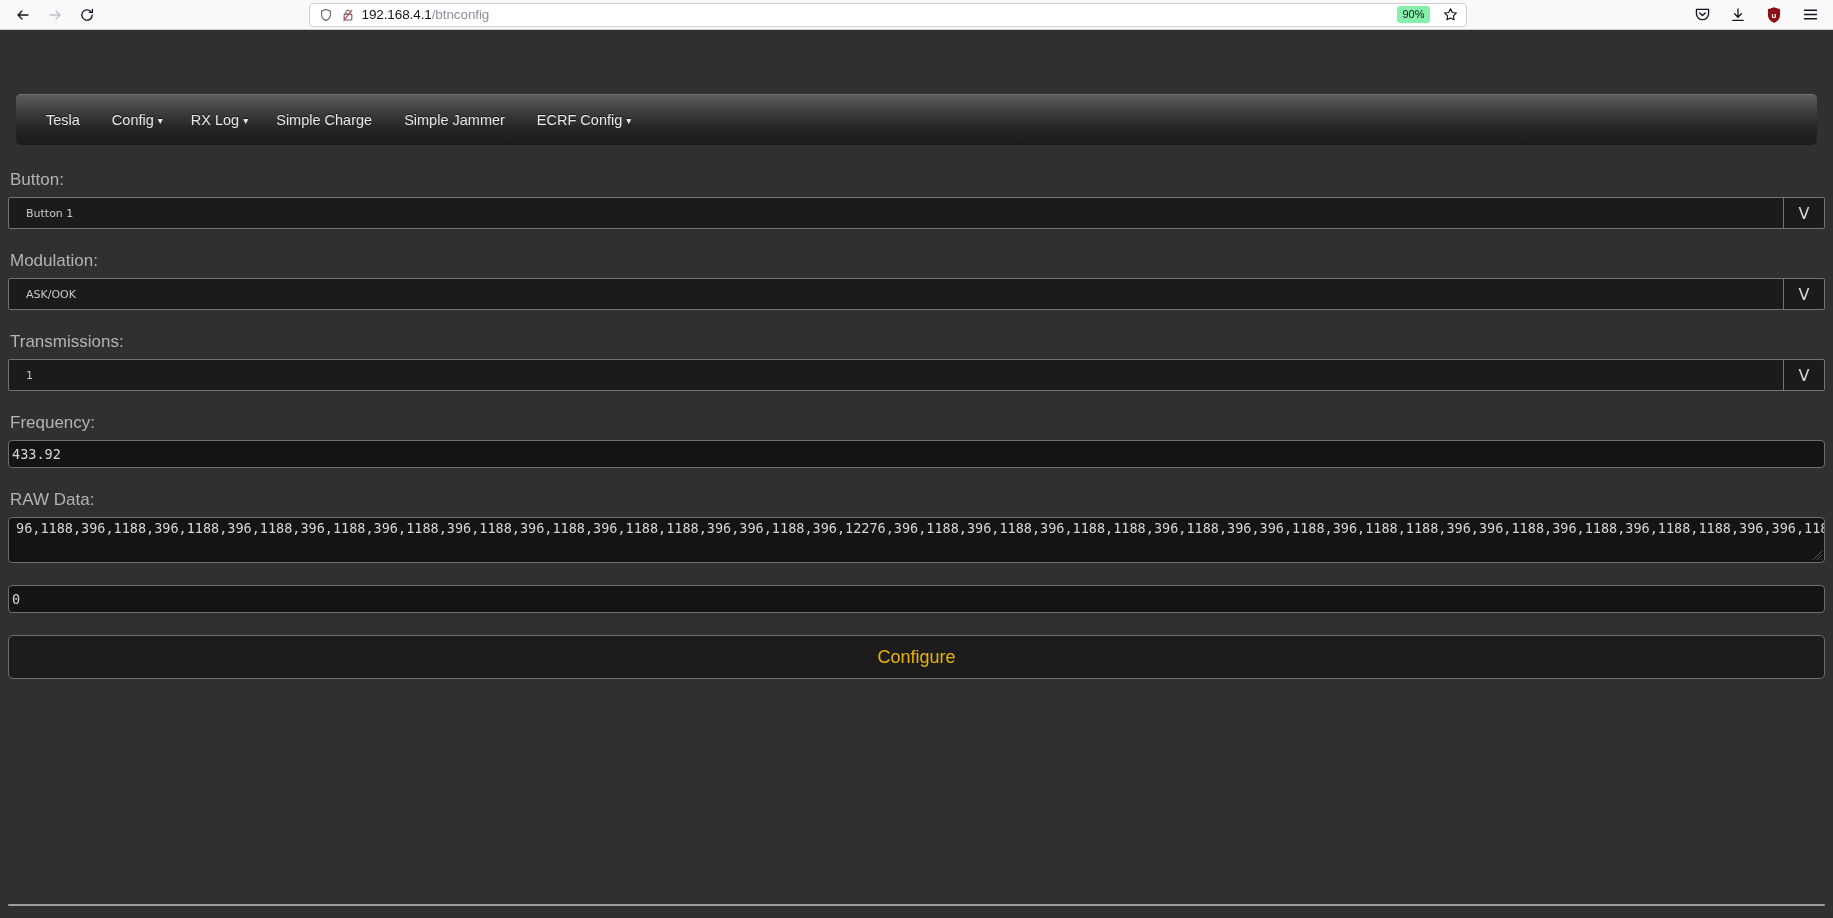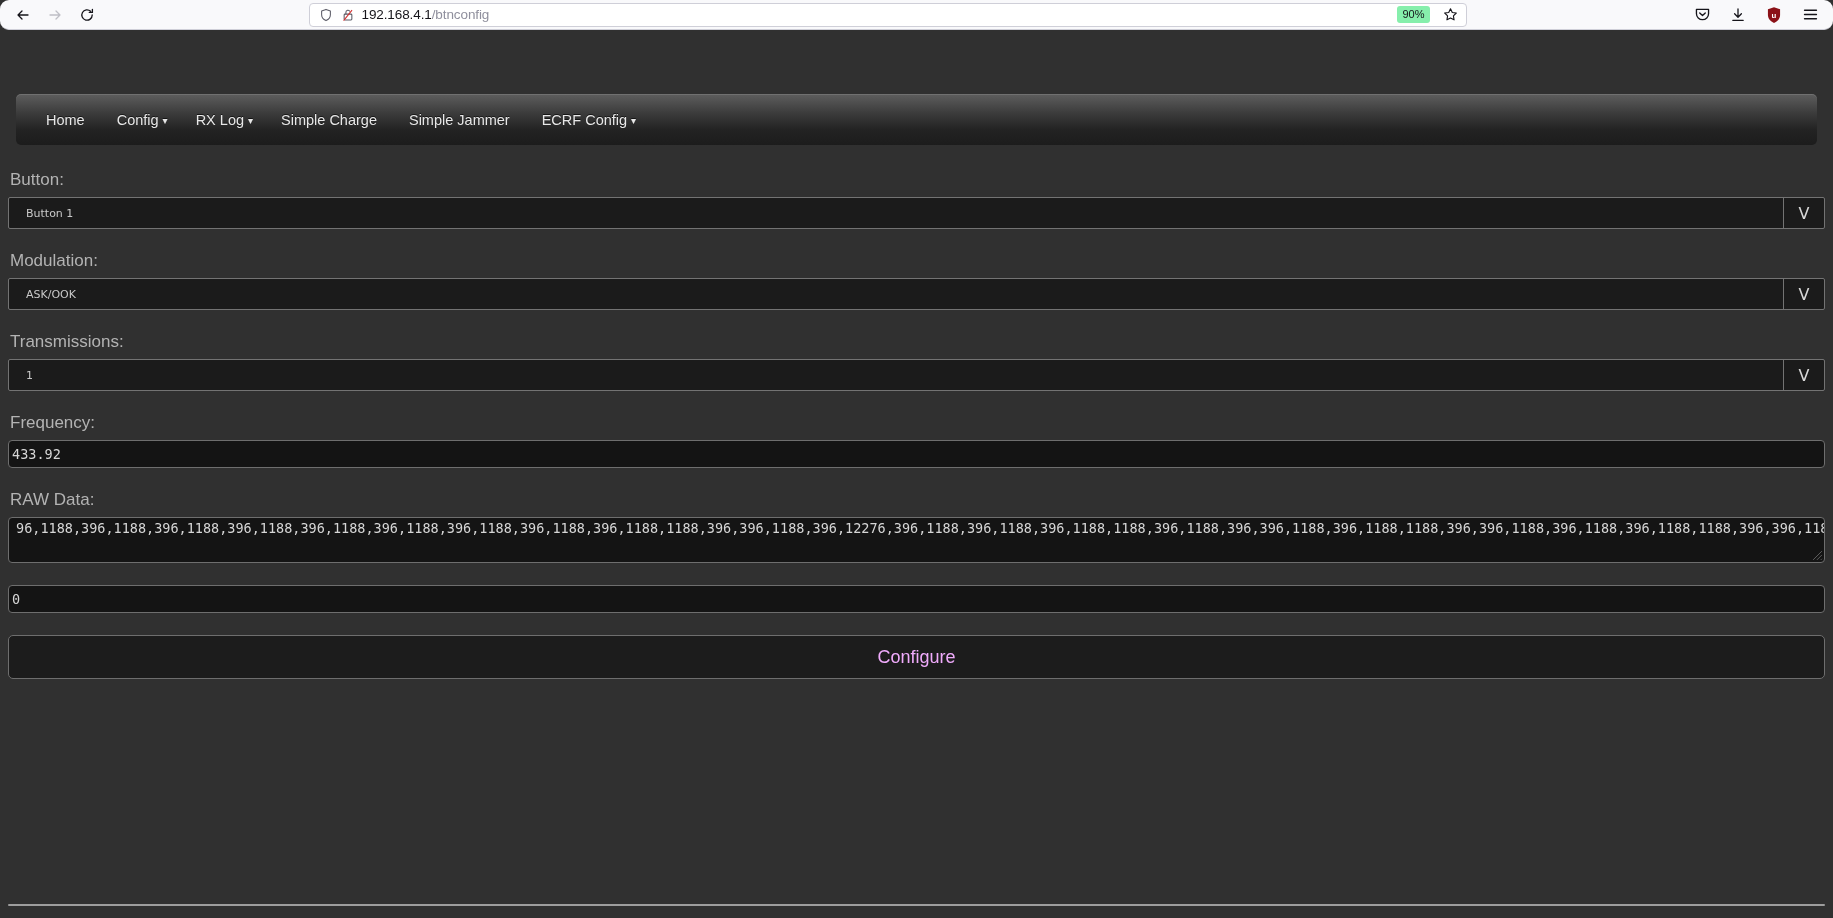--- a/index.html
+++ b/index.html
@@ -14,21 +14,20 @@
 
   
   #browser-chrome {
     height: 30px;
     background: #f9f9fb;
     display: flex;
     align-items: center;
     padding: 0 8px;
     border-bottom: 1px solid #cfcfd8;
     position: relative;
-    border-radius: 9px;
   }
 
   .nav-btns { display: flex; align-items: center; gap: 2px; }
 
   .chrome-btn {
     width: 30px; height: 24px;
     display: flex; align-items: center; justify-content: center;
     border-radius: 4px;
     color: #15141a;
   }
@@ -217,21 +216,21 @@
     pointer-events: none;
     opacity: 0.55;
   }
 
   .configure-btn {
     width: 100%;
     height: 44px;
     background: #1c1c1c;
     border: 1px solid #6e6e6e;
     border-radius: 5px;
-    color: #f0abfc;
+    color: #eab308;
     font-family: "Liberation Sans", sans-serif;
     font-size: 18px;
     margin-top: 3px;
     display: flex;
     align-items: center;
     justify-content: center;
     outline: none;
   }
 
   #bottom-rule {
@@ -318,21 +317,21 @@
         <path d="M2.4 4h11.2M2.4 8h11.2M2.4 12h11.2"></path>
       </svg>
     </div>
   </div>
 </div>
 
 <div id="page">
 
   <div id="navbar">
     <div class="nav-item">
-      <span>Home</span><span class="caret"></span>
+      <span>Tesla</span><span class="caret"></span>
     </div>
     <div class="nav-item">
       <span>Config</span><span class="caret">▾</span>
     </div>
     <div class="nav-item">
       <span>RX Log</span><span class="caret">▾</span>
     </div>
     <div class="nav-item">
       <span>Simple Charge</span><span class="caret"></span>
     </div>

